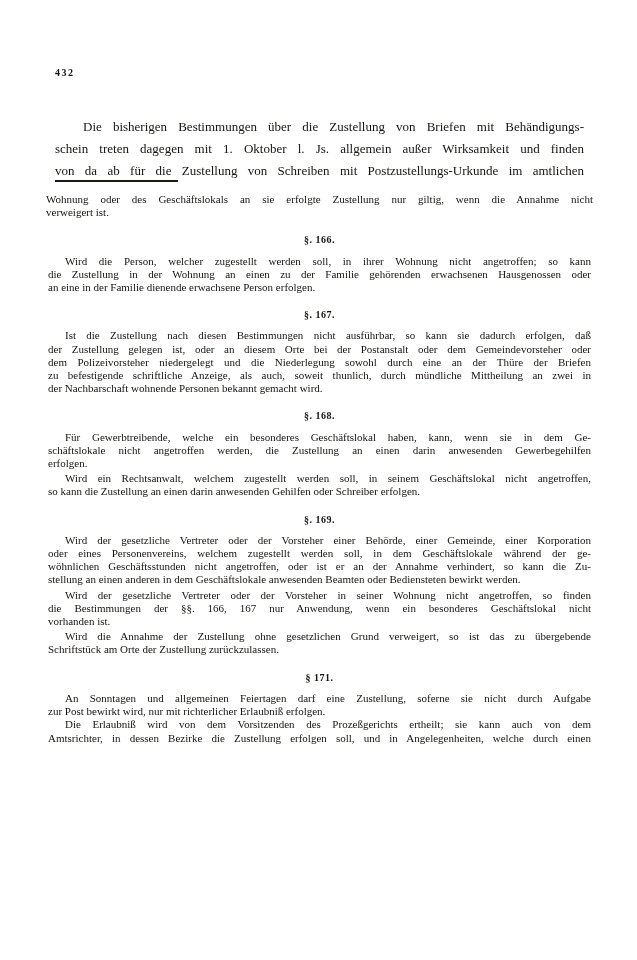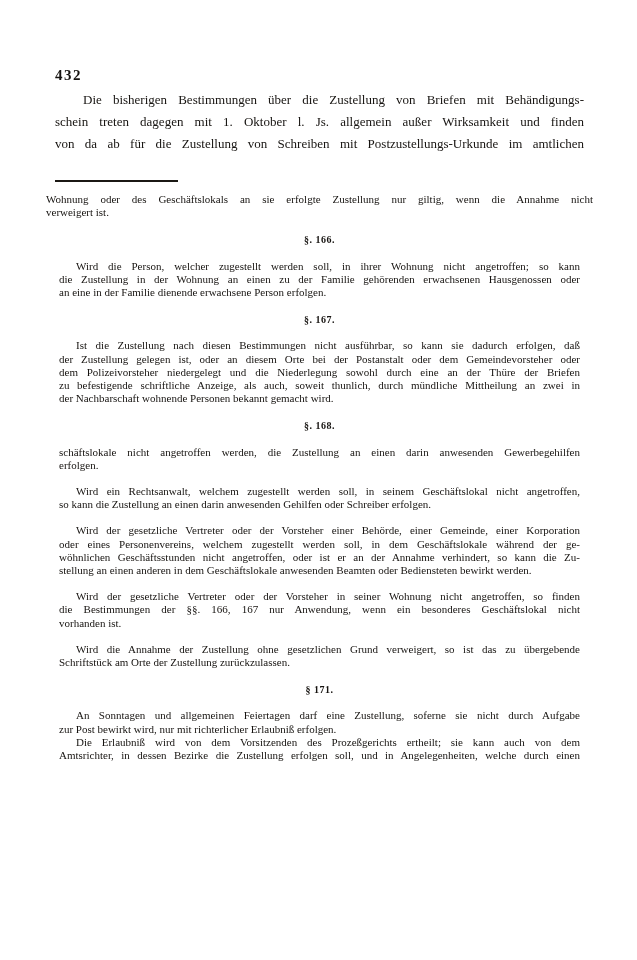--- a/index.html
+++ b/index.html
@@ -6,24 +6,24 @@
   body {
     width: 637px; height: 960px;
     background: #ffffff;
     color: #161310;
     font-family: "Liberation Serif", "DejaVu Serif", serif;
     position: relative;
     overflow: hidden;
   }
   .page-number {
     position: absolute; left: 55px; top: 67px;
-    font-size: 15px; font-weight: bold; letter-spacing: 1.5px;
+    font-size: 10px; font-weight: bold; letter-spacing: 1.5px;
   }
   .main-text {
-    position: absolute; left: 55px; top: 89px; width: 529px;
+    position: absolute; left: 55px; top: 116px; width: 529px;
     font-size: 13px; line-height: 22px;
   }
   .line {
     text-align: justify;
     text-align-last: justify;
   }
   .line.last { text-align-last: left; }
   .main-text .line.first { padding-left: 28px; }
   .footnote-rule {
     position: absolute; left: 55px; top: 180px;
@@ -33,21 +33,21 @@
     position: absolute; left: 46px; top: 193px; width: 547px;
     font-size: 11px; line-height: 13.2px;
   }
   .footnote .line.first { padding-left: 17px; }
   .section-heading {
     text-align: center; text-align-last: center;
     font-size: 10px; font-weight: bold;
     margin: 14px 0 8px 0;
     letter-spacing: 0.5px;
   }
-  .paragraph { margin: 13px; }
+  .paragraph { margin: 2px; }
 </style>
 </head>
 <body>
 
 <div>
   <div class="page-number">432</div>
 
   <div class="main-text">
       <div class="line first">Die bisherigen Bestimmungen über die Zustellung von Briefen mit Behändigungs-</div>
       <div class="line">schein treten dagegen mit 1. Oktober l. Js. allgemein außer Wirksamkeit und finden</div>
@@ -68,27 +68,29 @@
       <div class="section-heading">§. 167.</div>
       <div class="paragraph">
         <div class="line first">Ist die Zustellung nach diesen Bestimmungen nicht ausführbar, so kann sie dadurch erfolgen, daß</div>
         <div class="line">der Zustellung gelegen ist, oder an diesem Orte bei der Postanstalt oder dem Gemeindevorsteher oder</div>
         <div class="line">dem Polizeivorsteher niedergelegt und die Niederlegung sowohl durch eine an der Thüre der Briefen</div>
         <div class="line">zu befestigende schriftliche Anzeige, als auch, soweit thunlich, durch mündliche Mittheilung an zwei in</div>
         <div class="line last">der Nachbarschaft wohnende Personen bekannt gemacht wird.</div>
       </div>
       <div class="section-heading">§. 168.</div>
       <div class="paragraph">
+        <div class="line first">Für Gewerbtreibende, welche ein besonderes Geschäftslokal haben, kann, wenn sie in dem Ge-</div>
         <div class="line">schäftslokale nicht angetroffen werden, die Zustellung an einen darin anwesenden Gewerbegehilfen</div>
         <div class="line last">erfolgen.</div>
       </div>
       <div class="paragraph">
         <div class="line first">Wird ein Rechtsanwalt, welchem zugestellt werden soll, in seinem Geschäftslokal nicht angetroffen,</div>
         <div class="line last">so kann die Zustellung an einen darin anwesenden Gehilfen oder Schreiber erfolgen.</div>
       </div>
+      <div class="section-heading">§. 169.</div>
       <div class="paragraph">
         <div class="line first">Wird der gesetzliche Vertreter oder der Vorsteher einer Behörde, einer Gemeinde, einer Korporation</div>
         <div class="line">oder eines Personenvereins, welchem zugestellt werden soll, in dem Geschäftslokale während der ge-</div>
         <div class="line">wöhnlichen Geschäftsstunden nicht angetroffen, oder ist er an der Annahme verhindert, so kann die Zu-</div>
         <div class="line last">stellung an einen anderen in dem Geschäftslokale anwesenden Beamten oder Bediensteten bewirkt werden.</div>
       </div>
       <div class="paragraph">
         <div class="line first">Wird der gesetzliche Vertreter oder der Vorsteher in seiner Wohnung nicht angetroffen, so finden</div>
         <div class="line">die Bestimmungen der §§. 166, 167 nur Anwendung, wenn ein besonderes Geschäftslokal nicht</div>
         <div class="line last">vorhanden ist.</div>

